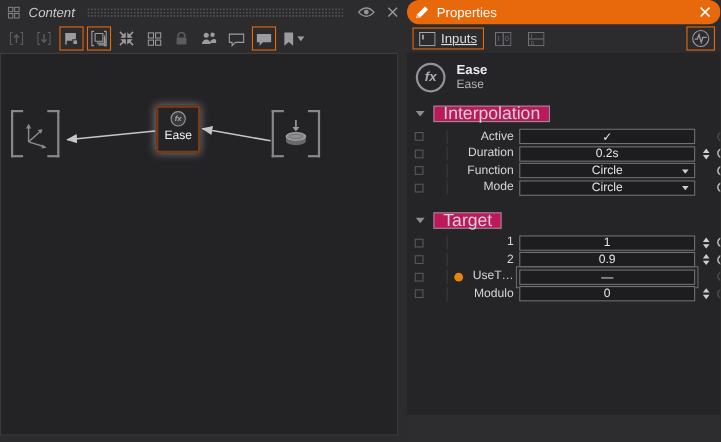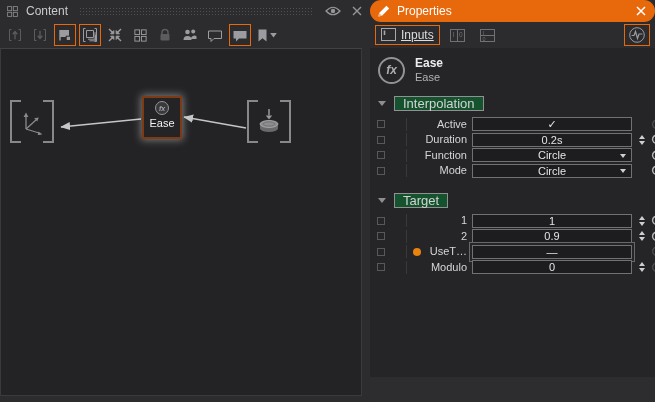--- a/index.html
+++ b/index.html
@@ -7,21 +7,21 @@
   body {
     background:#2c2c2e;
     font-family:"Liberation Sans","DejaVu Sans",sans-serif;
     display:flex;
     color:#ccc;
   }
   svg { display:block; }
 
   
   .left-panel { width:370px; display:flex; flex-direction:column; }
-  .content-header { height:22px; display:flex; align-items:center; padding:0 6px; gap:7px; }
+  .content-header { height:22px; display:flex; align-items:center; padding:0 6px; gap:7px;font-style:italic; }
   .hgrid { color:#8e8e90; display:flex; }
   .htitle { font-size:12px; color:#cacacc; white-space:nowrap; }
   .dots { flex:1; height:9px; margin:0 4px;
           background-image:radial-gradient(circle,#505054 0.9px,transparent 1px);
           background-size:3px 3px; }
   .hbtn { color:#96969a; display:flex; padding:0 2px; cursor:default; }
 
   .content-toolbar { height:26px; display:flex; align-items:center; padding:0 4px; gap:3px; }
   .tbtn { min-width:22px; height:22px; border:1px solid transparent; color:#9c9ca0;
           display:flex; align-items:center; justify-content:center; padding:0 1px; }
@@ -51,21 +51,21 @@
   .ease-label { color:#f2f2f4; font-size:11px; margin-top:2px; }
 
   
   .right-panel { width:285px; display:flex; flex-direction:column; }
   .props-header { height:22px; background:var(--accent); display:flex; align-items:center;
             padding:0 7px; gap:7px;border-radius:11px; }
   .phtitle { font-size:12px; color:#ffffff; flex:1; }
   .props-header .hbtn { color:#ffffff; }
 
   .props-tabbar { height:26px; display:flex; align-items:center; padding:0 5px; gap:6px; }
-  .tab { display:flex; align-items:flex-start; gap:5px; padding:2px 5px; border:1px solid transparent;
+  .tab { display:flex; align-items:flex-end; gap:5px; padding:2px 5px; border:1px solid transparent;
          font-size:12px; color:#dedee0;text-decoration:underline; }
   .tab.active { border-color:var(--accent); }
   .tabicon { color:#a8a8aa; display:flex; }
   .tab-iconbtn { width:24px; height:20px; display:flex; align-items:center; justify-content:center;
          color:#717175; border:1px solid transparent; }
   .tab-iconbtn.osc { color:#9c9c9e; border-color:var(--accent); margin-left:auto; width:26px; height:22px; }
 
   .props-body { flex:1; background:#252527; padding:6px 2px 0 2px; overflow:hidden; }
   .props-footer { height:25px; background:#2d2d2f; }
 
@@ -74,22 +74,22 @@
          color:#aeaeb0; font-style:italic; font-weight:bold; font-size:12px;
          display:flex; align-items:center; justify-content:center; flex:none; }
   .nh-title { font-size:12px; font-weight:bold; color:#ececee; line-height:15px; }
   .nh-sub   { font-size:11px; color:#b2b2b4; line-height:13px; }
 
   .pgroup { margin-top:12px; }
   .pgroup + .pgroup { margin-top:15px; }
   .pgroup-header { display:flex; align-items:center; gap:8px; padding-left:6px; margin-bottom:6px; }
   .gtri { width:0; height:0; border-left:4px solid transparent; border-right:4px solid transparent;
          border-top:5px solid #8e8e90; }
-  .pgroup-label { border:1px solid #90909​2; border:1px solid #909092; background:#14532d;
-         font-size:13px; color:#d2d2d4; padding:0 8px; height:15px; line-height:14px; }
+  .pgroup-label { border:1px solid #90909​2; border:1px solid #909092; background:#be185d;
+         font-size:16px; color:#d2d2d4; padding:0 8px; height:15px; line-height:14px; }
 
   .prow { display:flex; align-items:center; height:14px; margin-bottom:1.5px; }
   .chk { width:8px; height:8px; border:1px solid #58585a; margin-left:5px; flex:none; }
   .plabel { width:66px; flex:none; margin-left:21px; padding-right:5px; text-align:right;
          font-size:11px; color:#d6d6d8; position:relative; height:13px; line-height:13px;
          border-left:1px solid #39393b; white-space:nowrap; overflow:hidden; }
   .bdot { position:absolute; left:6px; top:2.5px; width:8px; height:8px; border-radius:50%;
          background:#e8830e; }
   .pfield { width:160px; height:14px; background:#1d1d1f; border:1px solid #717173;
          color:#e4e4e6; font-size:11px; display:flex; align-items:center; justify-content:center;

